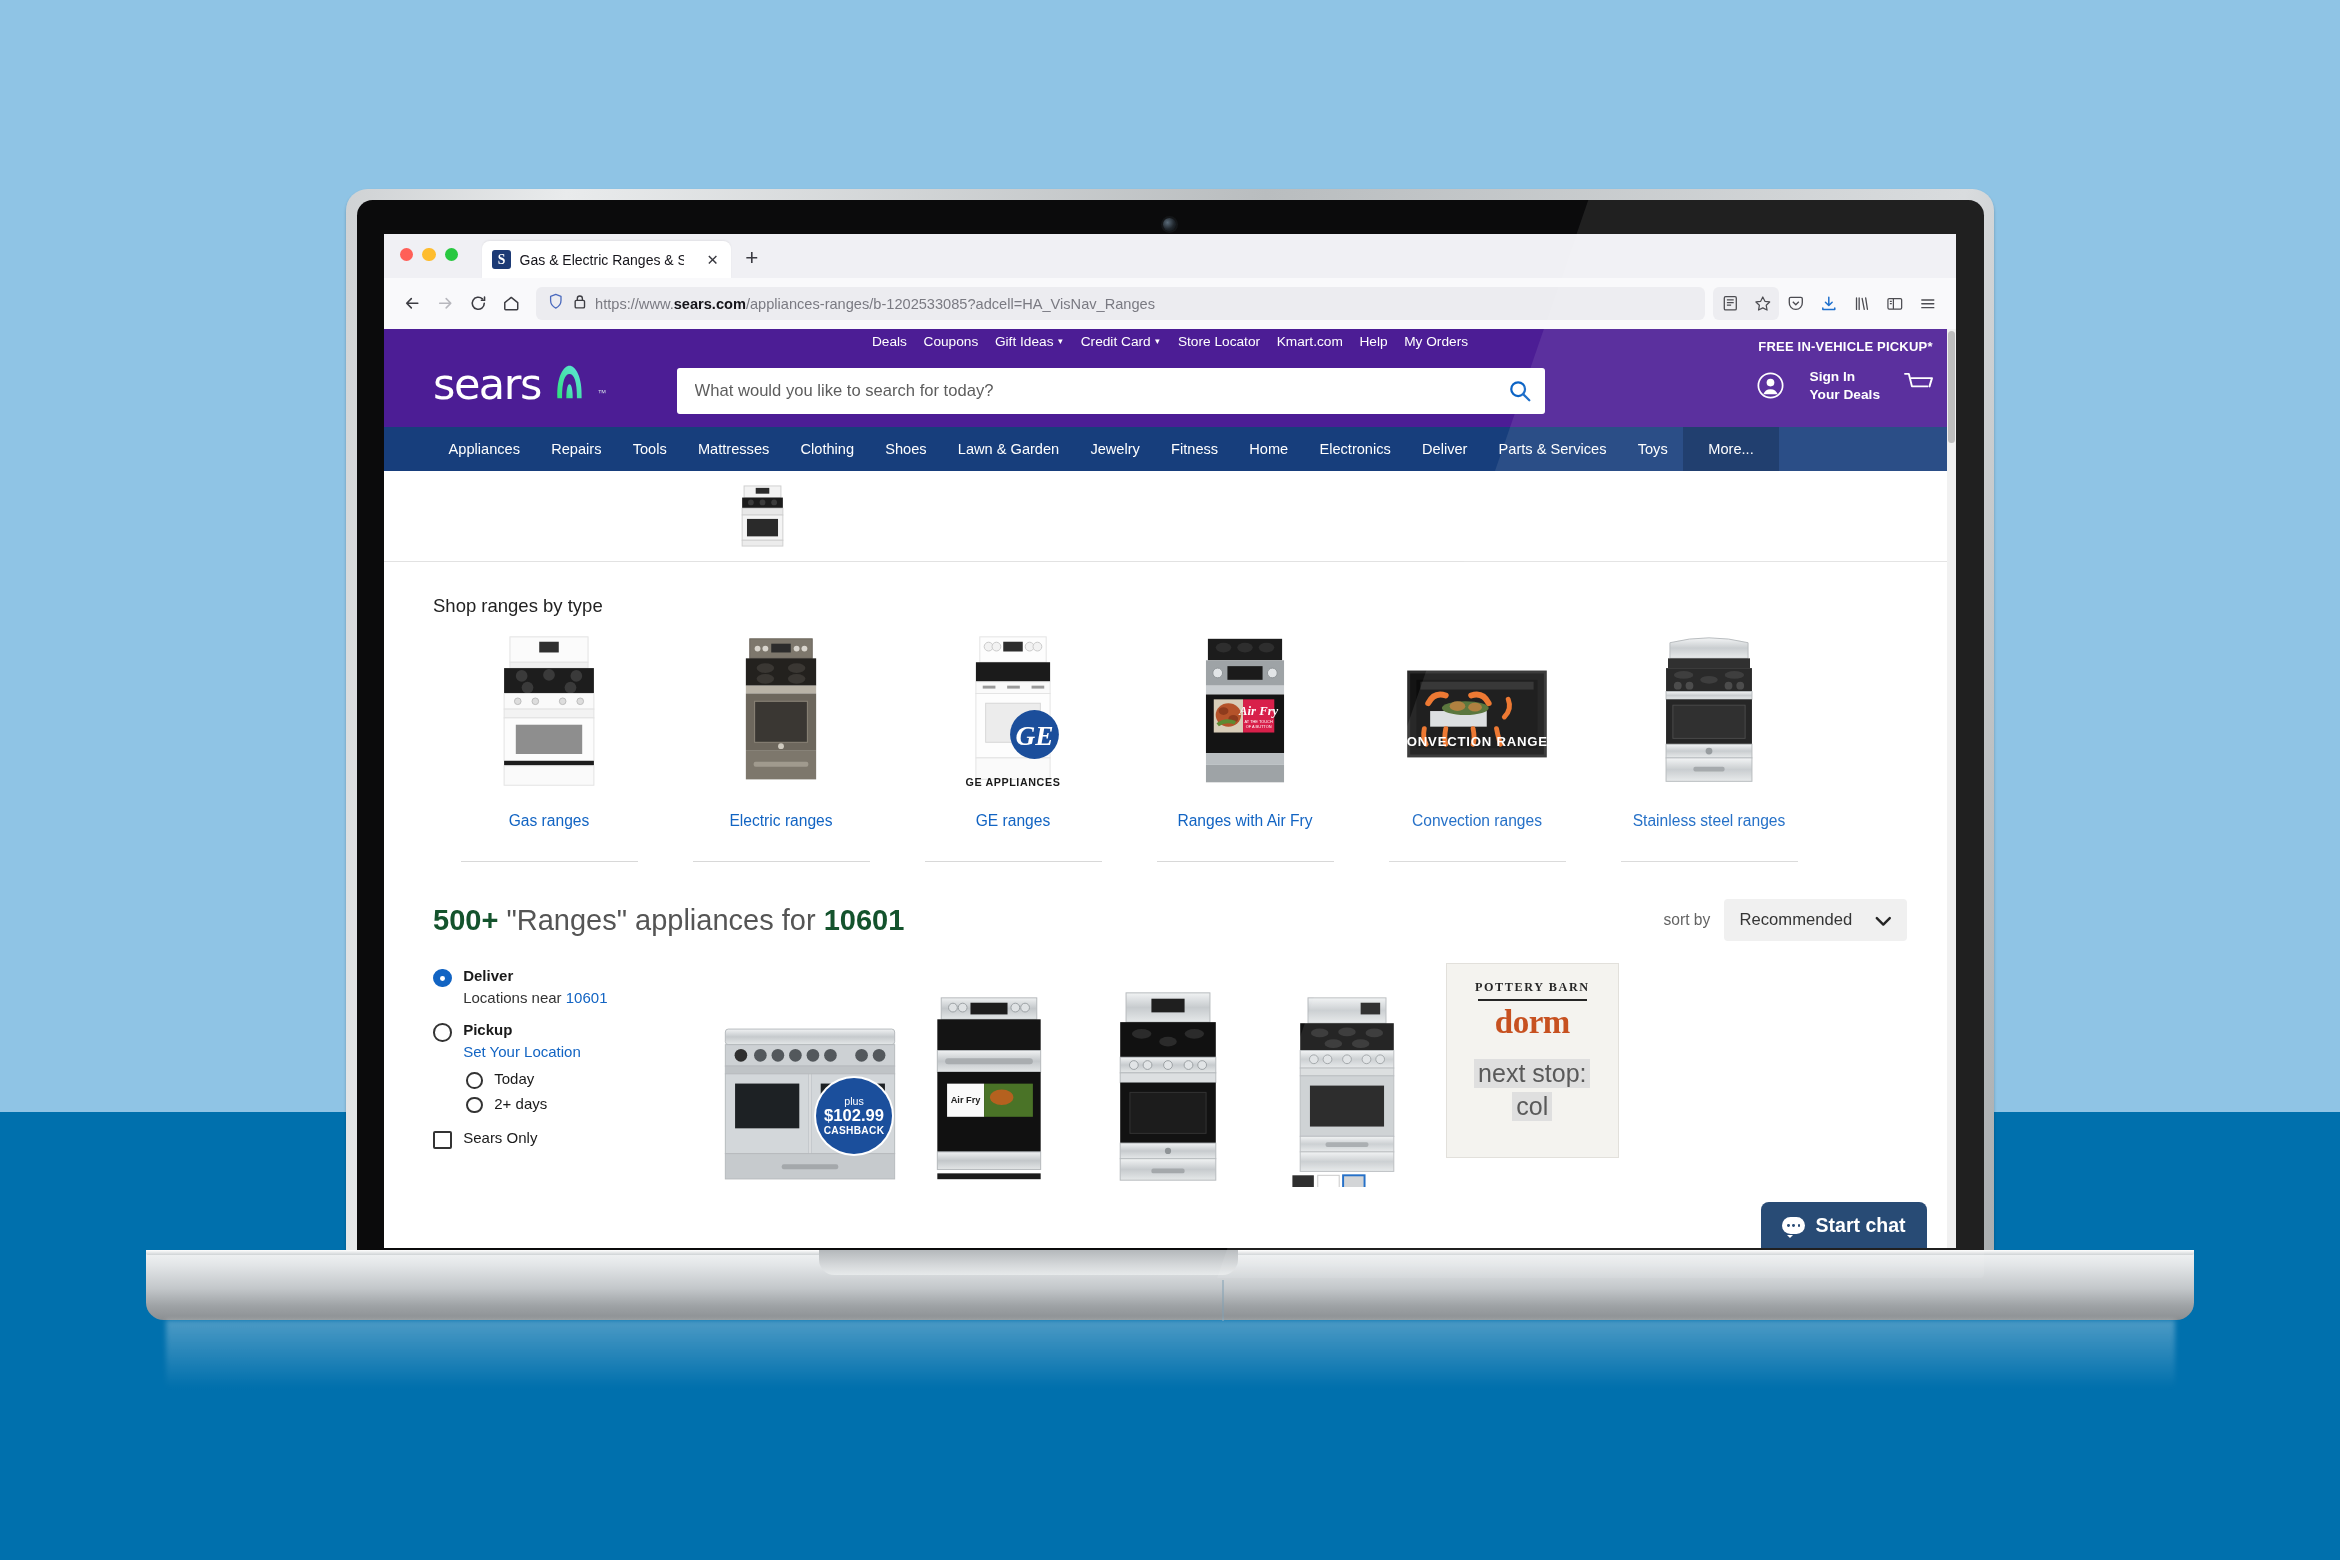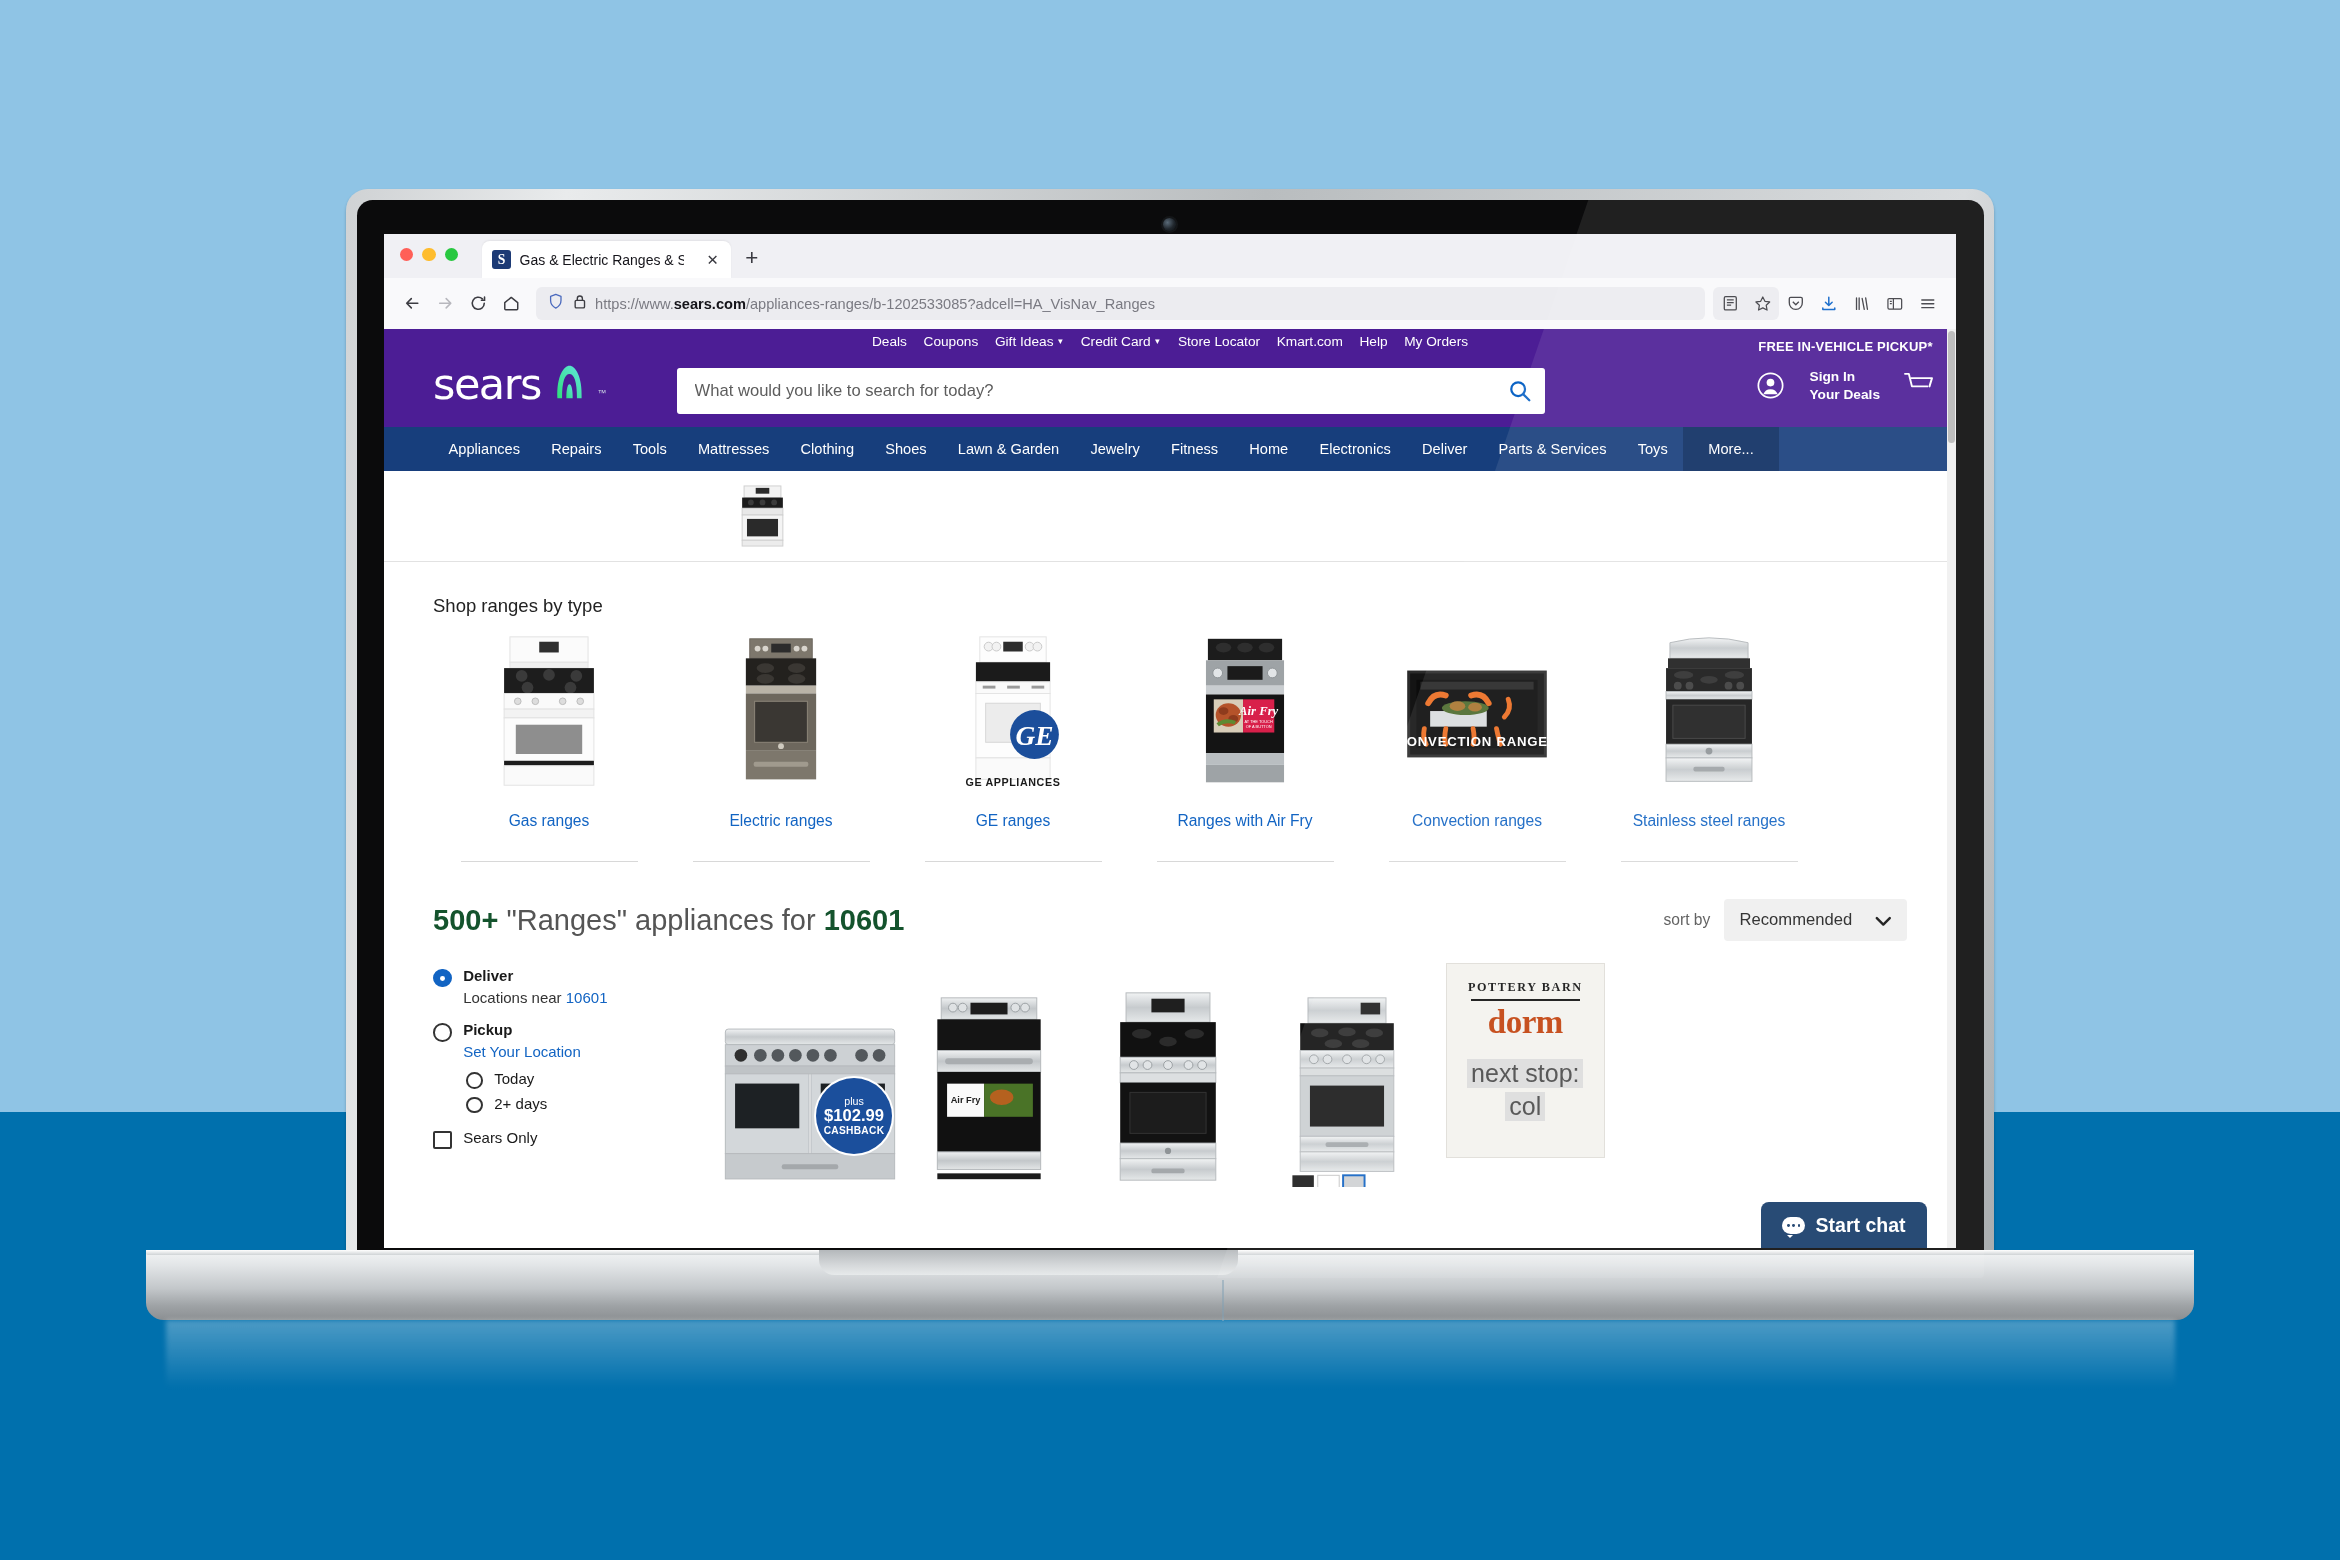--- a/index.html
+++ b/index.html
@@ -201,21 +201,21 @@
   .cashback {
     position:absolute; left:96px; top:115px; width:76px; height:76px; border-radius:50%;
     background:#1b4f9c; color:#fff; display:flex; flex-direction:column; align-items:center;
     justify-content:center; box-shadow:0 0 0 2px #fff; line-height:1.08;
   }
   .cashback .c1 { font-size:10.7px; }
   .cashback .c2 { font-size:16.6px; font-weight:700; }
   .cashback .c3 { font-size:10.2px; font-weight:700; letter-spacing:0.3px; }
 
   .ad {
-    width:159px; height:195px; margin-left:9.8px; background:#f3f2ee;
+    width:173px; height:195px; margin-left:9.8px; background:#f3f2ee;
     border:1px solid #e0ded8; display:flex; flex-direction:column; align-items:center;
     padding-top:15.6px; font-family:"Liberation Serif", serif; position:relative; overflow:hidden;
   }
   .ad-brand { font-size:12.2px; letter-spacing:1.6px; color:#111; font-weight:700; }
   .ad-rule { width:109px; border-top:2px solid #111; margin:4.9px 0 2.9px; }
   .ad-dorm { font-size:33px; font-weight:700; color:#c2410c; letter-spacing:-0.5px; }
   .ad-line { font-size:25px; color:#4a4a4a; margin-top:17.6px; background:#dcdcdc; padding:0 3.9px;
     font-family:"Liberation Sans", sans-serif; }
   .ad-line2 { font-size:25px; color:#4a4a4a; margin-top:3.9px; background:#dcdcdc; padding:0 3.9px;
     font-family:"Liberation Sans", sans-serif; }

